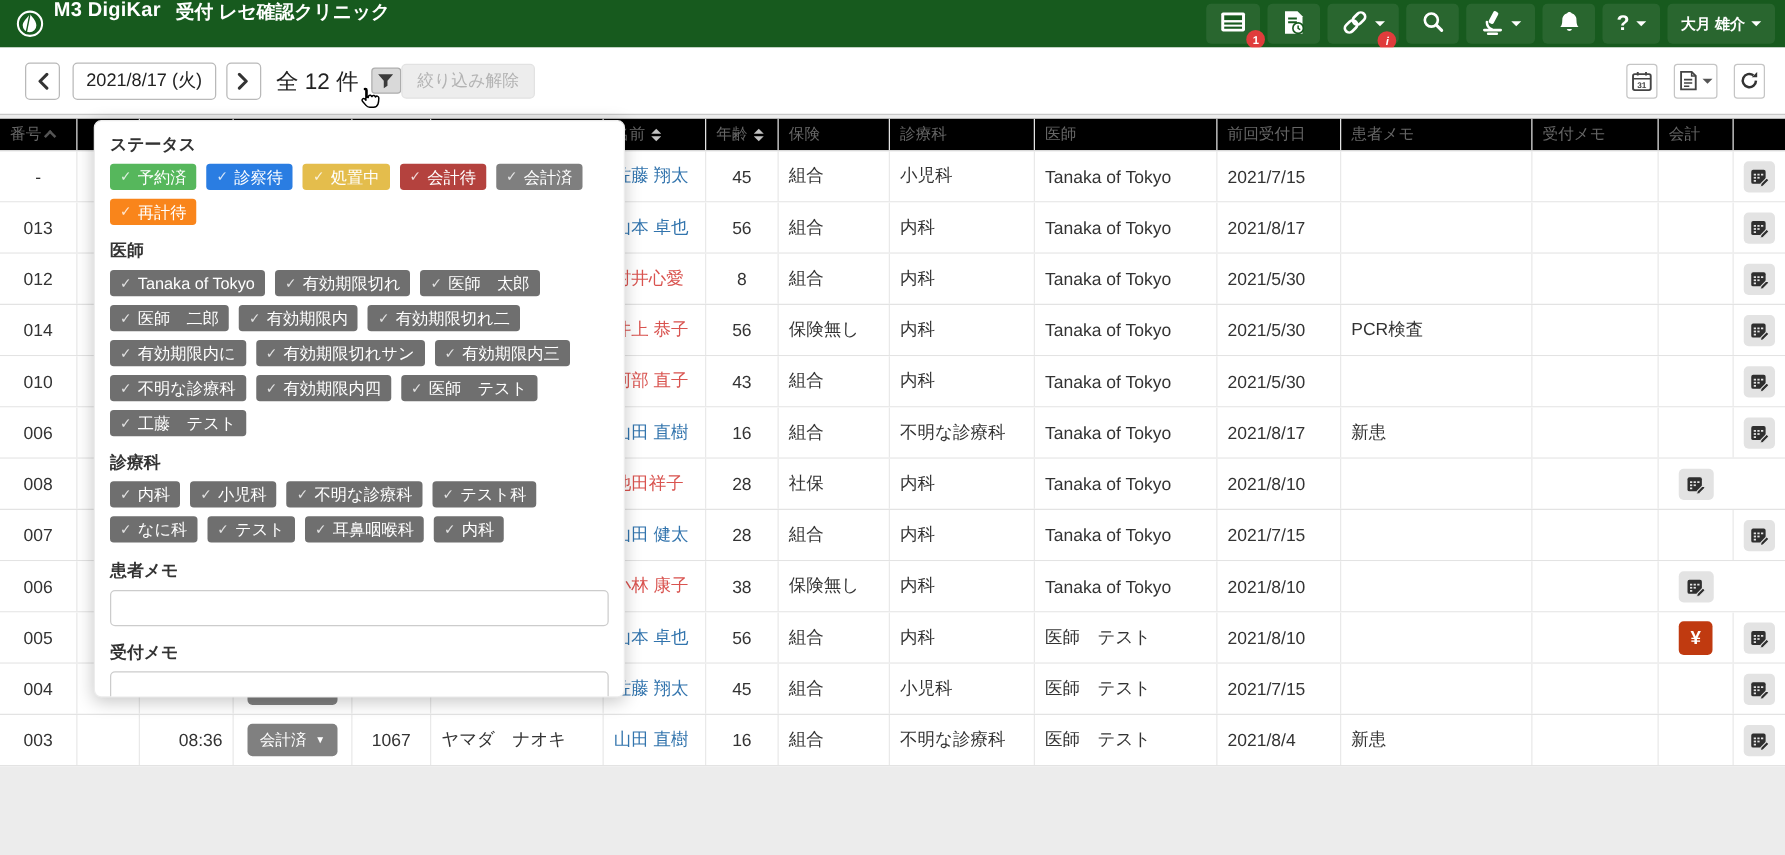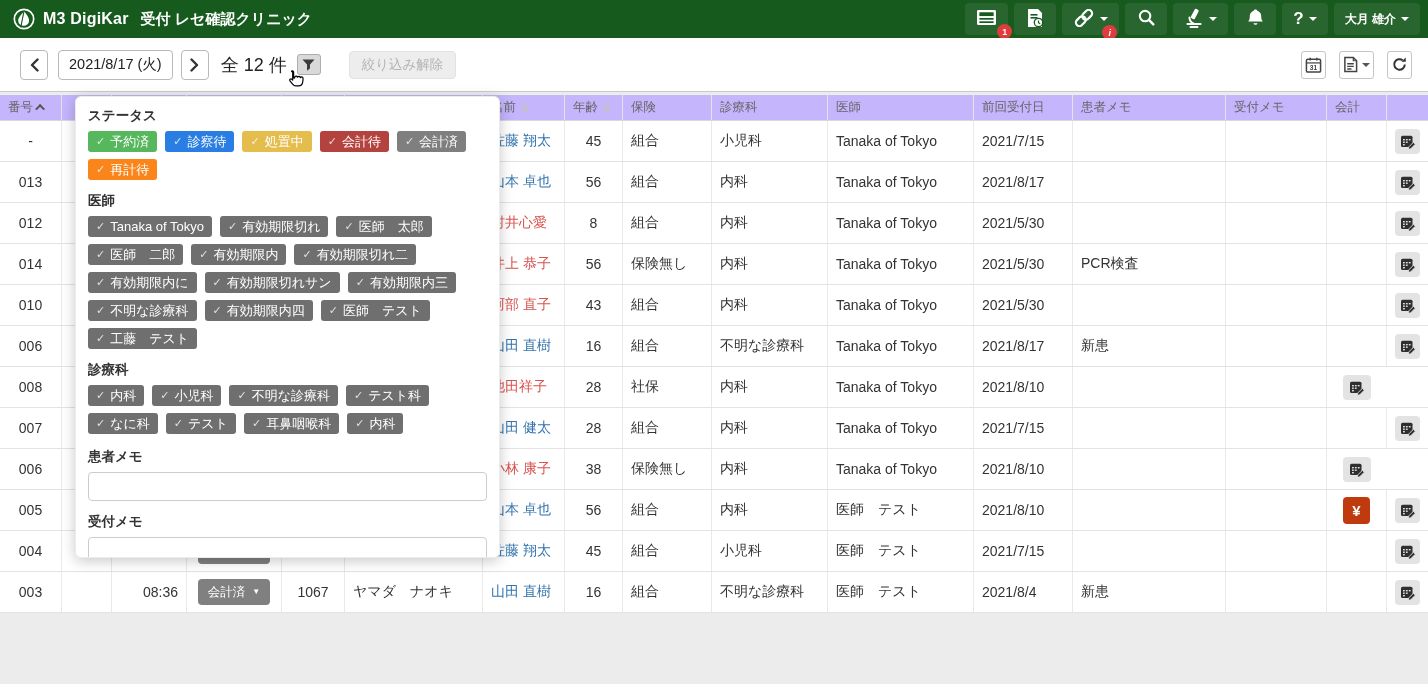--- a/index.html
+++ b/index.html
@@ -7,21 +7,21 @@
   body {
     font-family:"Liberation Sans","DejaVu Sans",sans-serif;
     background:#ececec; color:#333; position:relative;
   }
   .page { position:relative; width:1428px; height:684px; }
 
   
   .appbar {
     position:absolute; left:0; top:0; width:1428px; height:38px;
     background:var(--brand-green,#175a1e);
-    display:flex; align-items:center; padding:0 8px; color:#fff;
+    display:flex; padding:0 8px; color:#fff;
   }
   .appbar .logo { display:flex; align-items:center; margin-left:4px; }
   .brand { font-size:16px; font-weight:bold; margin-left:7px; letter-spacing:.2px; }
   .app-title { font-size:15px; font-weight:bold; margin-left:12px; }
   .appbar-right { margin-left:auto; display:flex; align-items:center; gap:6px; }
   .tile {
     position:relative; height:32px; min-width:42px; padding:0 11px; border:none;
     border-radius:4px; background:rgba(255,255,255,.08); color:#fff;
     display:flex; align-items:center; justify-content:center; gap:5px; cursor:pointer;
     font-family:inherit;
@@ -52,34 +52,34 @@
     display:flex; align-items:center; justify-content:center;
     font-size:14.5px; color:#222; cursor:pointer;
   }
   .nav-btn + .date-box { margin-left:10px; }
   .count-label { margin-left:12px; font-size:18px; color:#222; }
   .filter-btn {
     margin-left:10px; width:24px; height:21px; border:1px solid #adadad; border-radius:3px;
     background:#d9d9d9; display:flex; align-items:center; justify-content:center; cursor:pointer;
   }
   .clear-btn {
-    margin-left:28px; height:28px; padding:0 12px; border:1px solid #e2e2e2; border-radius:4px;
+    margin-left:0; height:28px; padding:0 12px; border:1px solid #e2e2e2; border-radius:4px;
     background:#ededed; color:#b3b3b3; font-size:13.5px; font-family:inherit;
   }
   .toolbar-right { margin-left:auto; display:flex; align-items:center; gap:13px; padding-right:4px; }
   .tb-btn {
     height:28px; min-width:24px; padding:0 3px; background:#fff; border:1px solid #c5c5c5;
     border-radius:3px; display:flex; align-items:center; justify-content:center; gap:4px; cursor:pointer;
   }
   .tb-btn .dcaret { width:0; height:0; border-left:4px solid transparent; border-right:4px solid transparent; border-top:4px solid #555; }
 
   
   .table-wrap { position:absolute; left:0; top:95px; width:1428px; background:#fff; z-index:1; }
   .thead, .trow { display:grid; grid-template-columns:62px 50px 75px 95px 63px 138px 82px 58px 89px 116px 146px 99px 153px 101px 60px 41px; }
-  .thead { height:26px; background:#c4b5fd; border-bottom:1px solid #d9d9d9; }
+  .thead { height:26px; background:#000000; border-bottom:1px solid #d9d9d9; }
   .th {
     font-size:12.5px; color:#666; display:flex; align-items:center; gap:5px;
     padding:0 8px; border-right:1px solid #e4e4e4; overflow:hidden; white-space:nowrap;
   }
   .th:last-child { border-right:none; }
   .trow { height:41px; border-bottom:1px solid #e3e3e3; background:#fff; }
   .td {
     font-size:14px; color:#333; display:flex; align-items:center; padding:0 8px;
     border-right:1px solid #e9e9e9; overflow:hidden; white-space:nowrap;
   }

